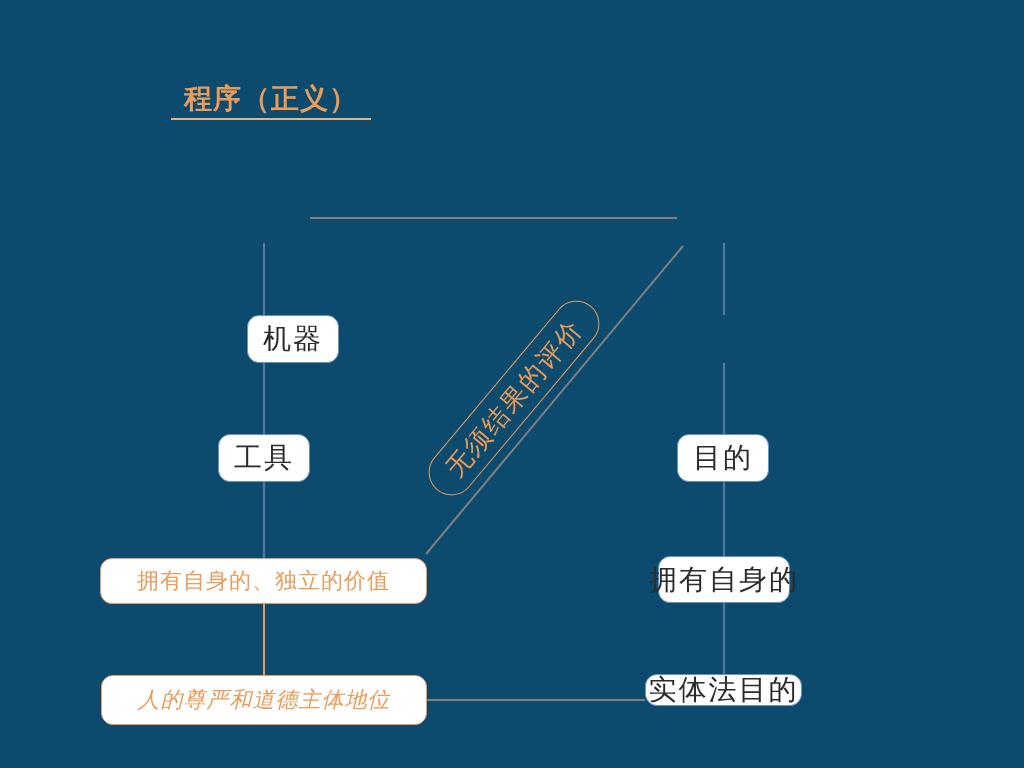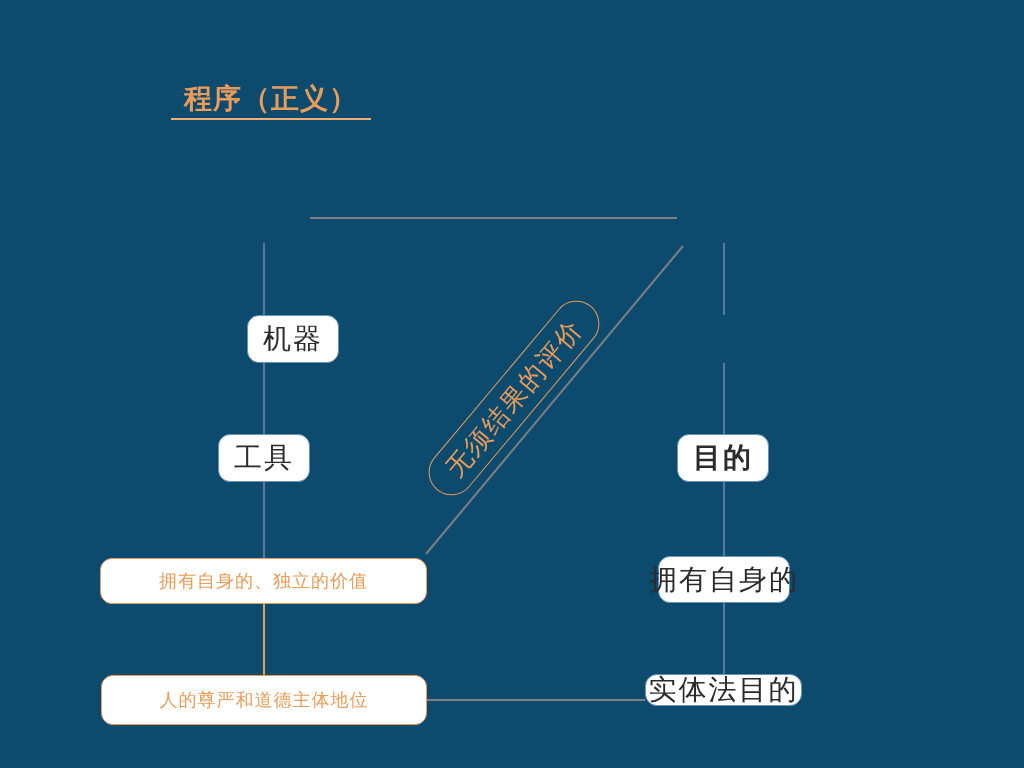--- a/index.html
+++ b/index.html
@@ -55,21 +55,21 @@
     border:1.6px solid var(--blue-border);
     border-radius:12px;
     font-size:28px;
     color:var(--text);
     white-space:nowrap;
     letter-spacing:2px;
   }
   .node.orange{
     border-color:var(--orange);
     color:var(--orange);
-    font-size:18px;
+    font-size:22px;
     letter-spacing:1px;
   }
   .rot-label{
     position:absolute;
     left:394px;
     top:375px;
     width:240px;
     height:46px;
     display:flex;
     align-items:center;
@@ -101,21 +101,21 @@
     <line class="edge-blue" x1="724" y1="363" x2="724" y2="434"></line>
     <line class="edge-blue" x1="724" y1="482" x2="724" y2="556"></line>
     <line class="edge-blue" x1="724" y1="603" x2="724" y2="674"></line>
   </svg>
 
   <div class="col-header header-left">程序（正义）</div>
 
   <div class="node" style="left:218px;top:315px;width:92px;height:48px;margin-left:29px;">机器</div>
   <div class="node" style="left:218px;top:434px;width:92px;height:48px;">工具</div>
   <div class="node orange" style="left:100px;top:558px;width:327px;height:46px;">拥有自身的、独立的价值</div>
-  <div class="node orange" style="left:101px;top:675px;width:326px;height:50px;">人的尊严和道德主体地位</div>
+  <div class="node orange" style="left:101px;top:675px;width:326px;height:50px;font-style:italic;">人的尊严和道德主体地位</div>
 
-  <div class="node" style="left:677px;top:434px;width:92px;height:48px;font-weight:bold;">目的</div>
+  <div class="node" style="left:677px;top:434px;width:92px;height:48px;">目的</div>
   <div class="node" style="left:658px;top:556px;width:132px;height:47px;">拥有自身的</div>
   <div class="node" style="left:645px;top:674px;width:157px;height:32px;">实体法目的</div>
 
   <div class="rot-label">无须结果的评价</div>
 
 </div>
 
 </body></html>

